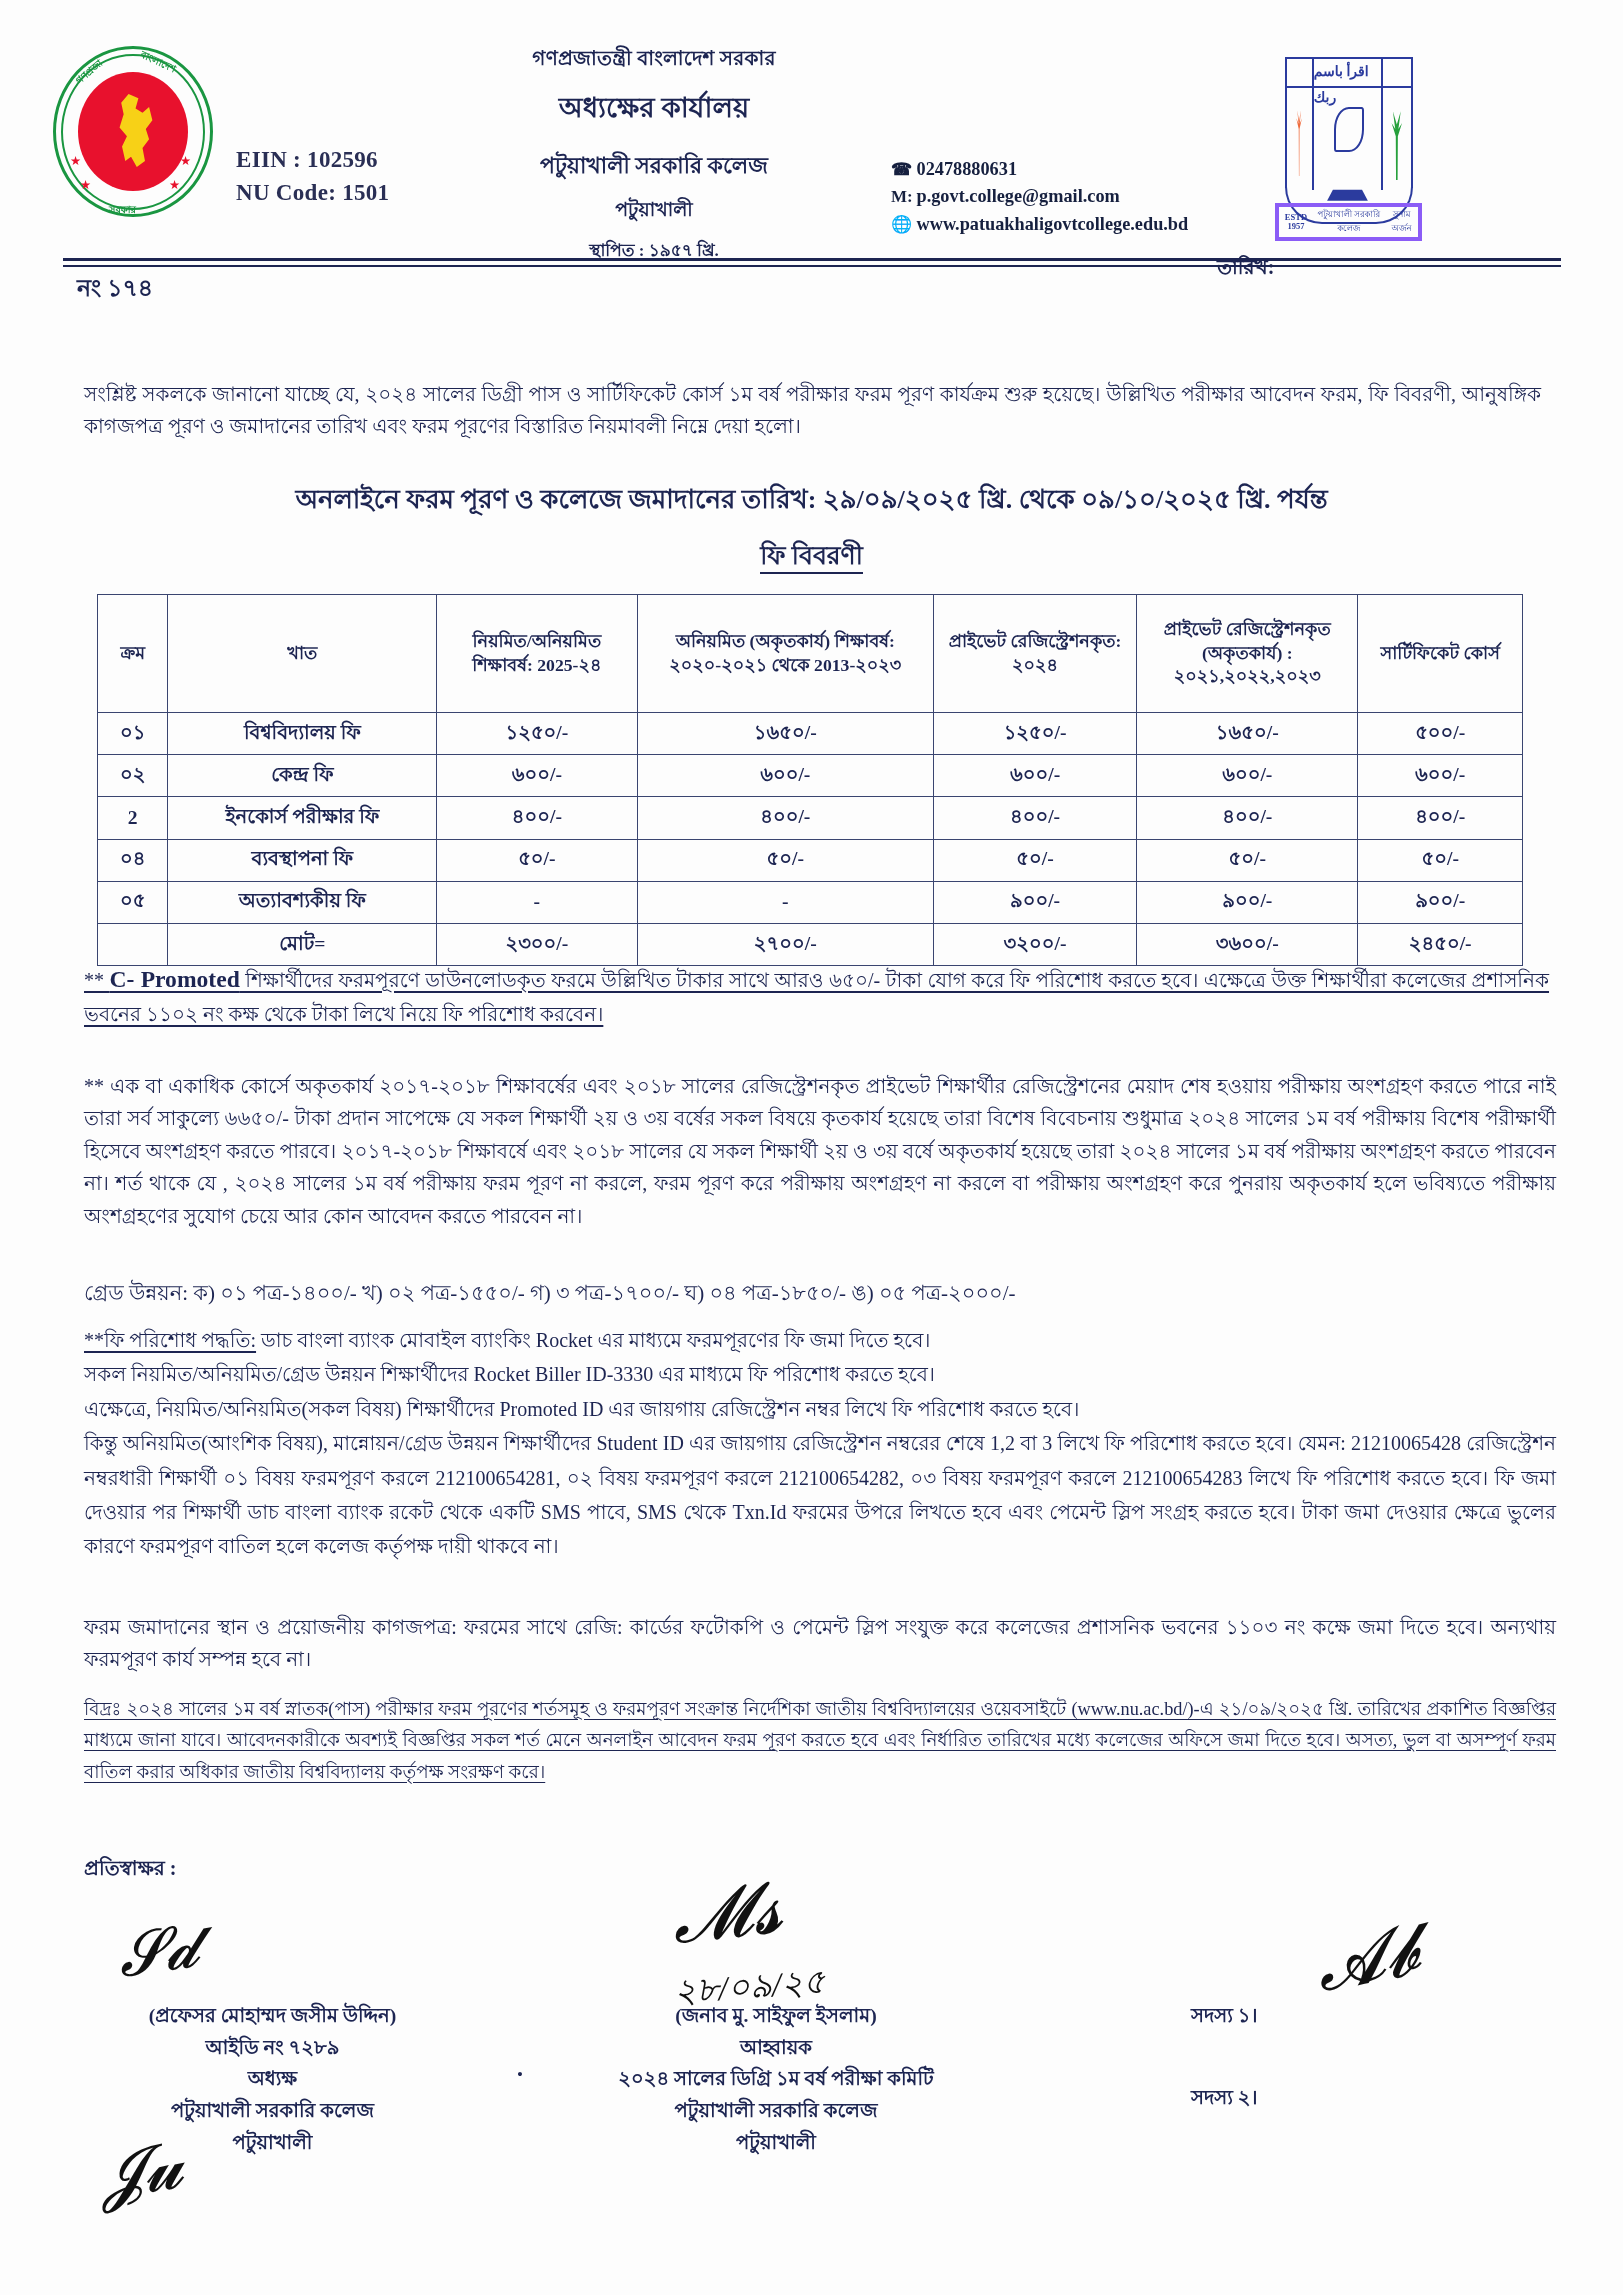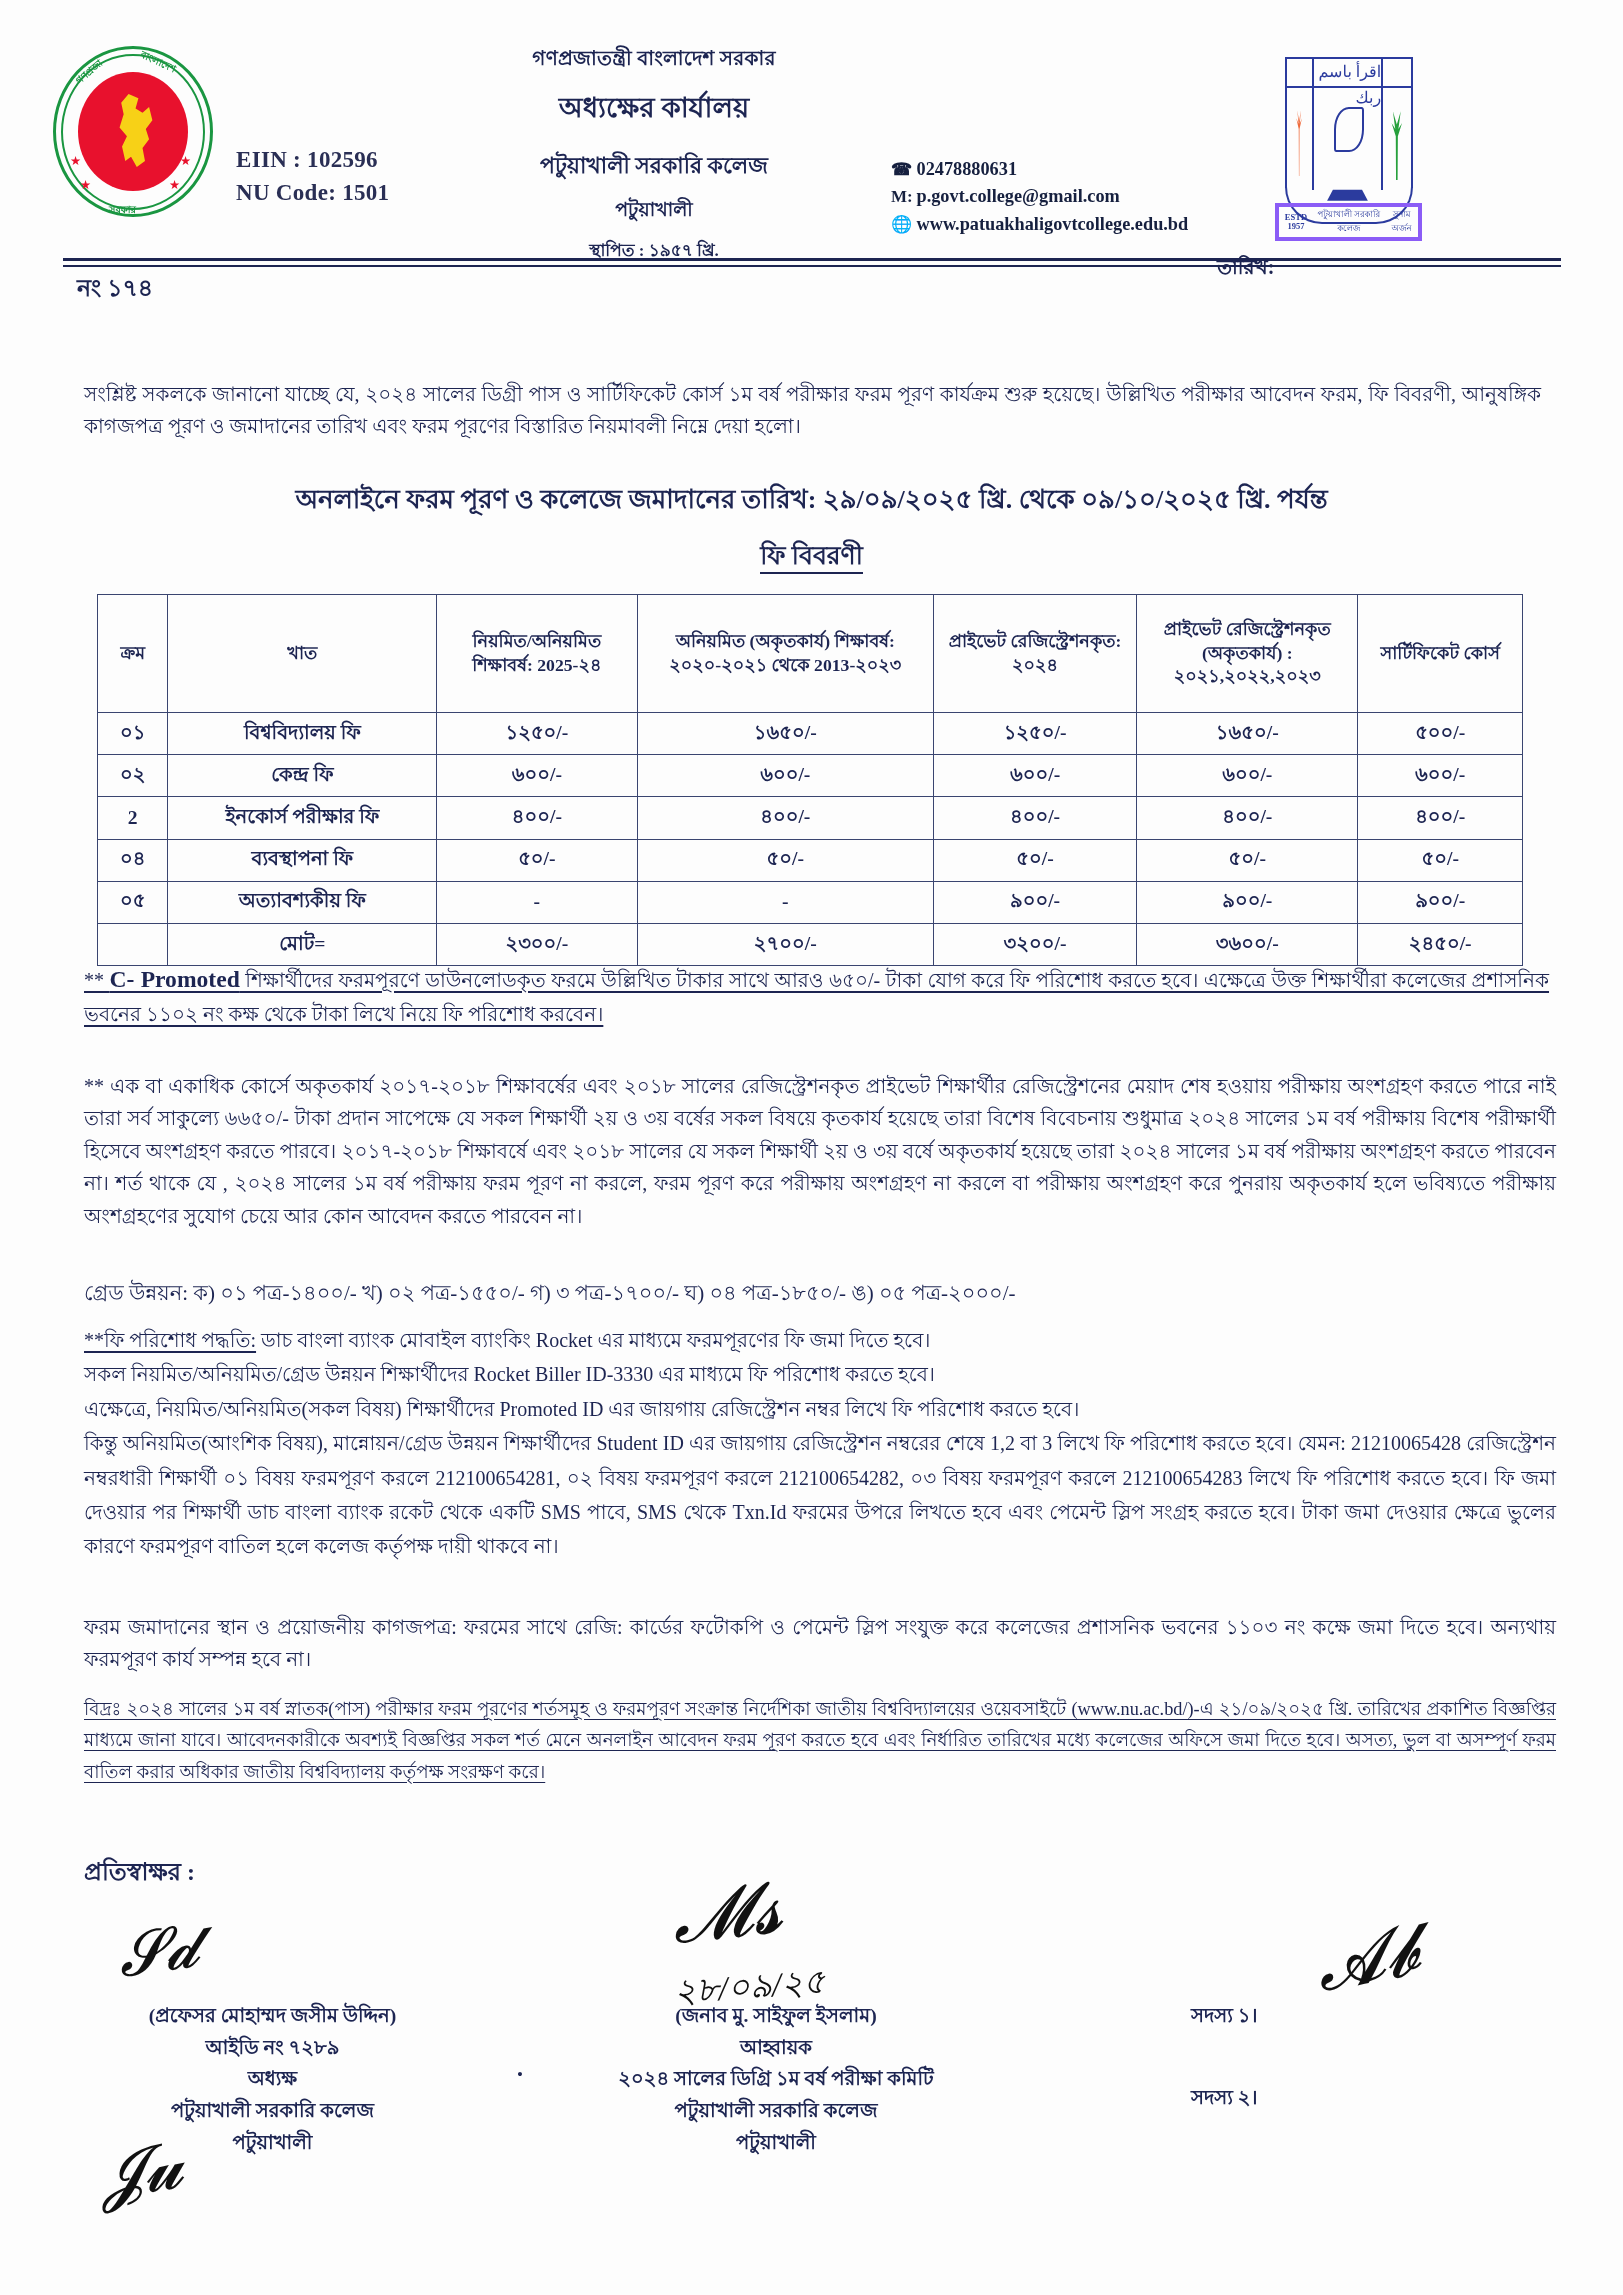--- a/index.html
+++ b/index.html
@@ -45,21 +45,21 @@
   .shield{position:absolute;left:10.5px;top:19.6px;width:128px;height:131px;
       border:2px solid #2b3b9e;border-bottom:none;}
   .shield-arc{position:absolute;left:10.5px;top:149px;width:128px;height:37px;
       border:2px solid #2b3b9e;border-top:none;border-radius:0 0 63px 63px;}
   .sh-topbar{position:absolute;left:0;top:0;width:100%;height:29px;
       border-bottom:2px solid #2b3b9e;display:flex;}
   .sh-topbar div{border-right:2px solid #2b3b9e;}
   .sh-cols{position:absolute;left:0;top:29px;width:100%;height:102px;display:flex;}
   .sh-cols div{border-right:2px solid #2b3b9e;position:relative;}
   .sh-cols div:last-child{border-right:none;}
-  .arabic{font-size:16px;color:#2b3b9e;text-align:right;line-height:26px;}
+  .arabic{font-size:14px;color:#2b3b9e;text-align:left;line-height:26px;font-weight:bold;}
   .ship{position:absolute;left:14%;top:18%;width:72%;height:60%;
       background:#2b3b9e;
       clip-path:polygon(20% 62%,80% 62%,92% 80%,8% 80%);}
   .sail{position:absolute;left:30%;top:18%;width:44%;height:44%;
       border:2px solid #2b3b9e;border-radius:50% 8% 50% 8%;}
   .palm{position:absolute;left:26%;top:18%;width:48%;height:72%;
       background:#27a03c;
       clip-path:polygon(44% 100%,56% 100%,58% 40%,90% 22%,62% 30%,80% 6%,
         50% 24%,20% 6%,38% 30%,10% 22%,42% 40%);}
   .wheat{position:absolute;left:30%;top:20%;width:40%;height:66%;
@@ -113,21 +113,21 @@
   .n2{left:84px;top:1070px;width:1472px;}
   .n3{left:84px;top:1276px;width:1472px;font-size:21px;}
   .n4{left:84px;top:1323px;width:1472px;line-height:1.72;}
   .n4 .u{text-decoration:underline;text-underline-offset:3.9px;}
   .n5{left:84px;top:1611px;width:1472px;}
   .n6{left:84px;top:1694px;width:1472px;font-size:18.3px;line-height:1.72;}
   .n6 .u{text-decoration:underline;text-underline-offset:3.9px;}
   .lat{font-family:"Liberation Serif",serif;}
 
   
-  .protisakkhor{position:absolute;left:84px;top:1853px;font-size:24px;font-weight:bold;}
+  .protisakkhor{position:absolute;left:84px;top:1853px;font-size:20px;font-weight:bold;}
   .sigcol{position:absolute;text-align:center;font-size:19.6px;line-height:1.62;font-weight:bold;}
   .s1{left:63px;top:2000px;width:419px;}
   .s2{left:547px;top:2000px;width:458px;}
   .s3{left:1191px;top:2000px;width:275px;text-align:left;}
   .s3 .m2{margin-top:50px;}
   .sigink{position:absolute;color:#111;font-family:"Liberation Serif",serif;}
   .sg1{left:118px;top:1917px;font-size:60px;transform:rotate(-8deg);font-style:italic;}
   .sg2{left:672px;top:1872px;font-size:72px;transform:rotate(-6deg);font-style:italic;}
   .sg2b{left:674px;top:1960px;font-size:34px;font-style:italic;transform:rotate(-4deg);}
   .sg3{left:1316px;top:1918px;font-size:71px;transform:rotate(-10deg);font-style:italic;}

